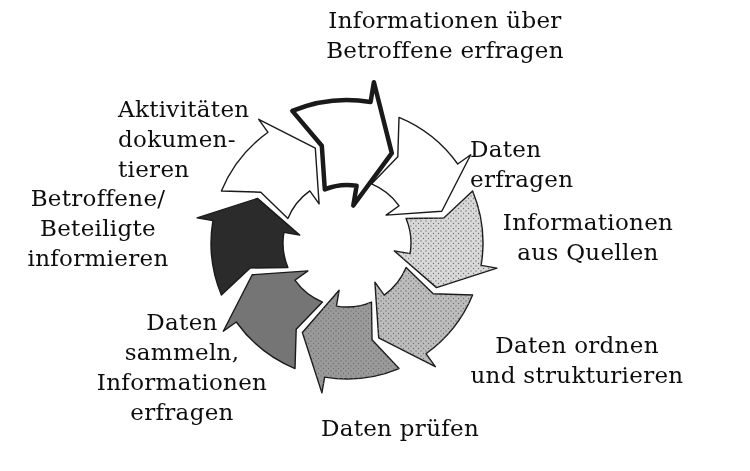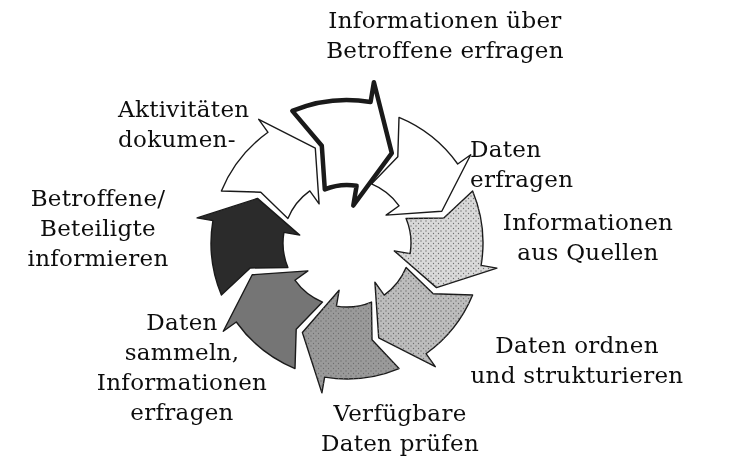--- a/index.html
+++ b/index.html
@@ -62,35 +62,35 @@
     <span>Informationen</span>
     <span>aus Quellen</span>
   </div>
 
   <div class="lbl centered" style="left:577px;top:360px;">
     <span>Daten ordnen</span>
     <span>und strukturieren</span>
   </div>
 
   <div class="lbl centered" style="left:400px;top:428px;">
-    <span>Verfügbare</span>
     <span>Daten prüfen</span>
   </div>
 
   <div class="lbl centered" style="left:182px;top:367px;">
     <span>Daten</span>
     <span>sammeln,</span>
     <span>Informationen</span>
     <span>erfragen</span>
   </div>
 
   <div class="lbl centered" style="left:98px;top:228px;">
     <span>Betroffene/</span>
     <span>Beteiligte</span>
     <span>informieren</span>
   </div>
 
   <div class="lbl left-anchored" style="left:118px;top:50px;">
     <span>Aktivitäten</span>
     <span>dokumen-</span>
+    <span>tieren</span>
   </div>
 
 </div>
 
 </body></html>

